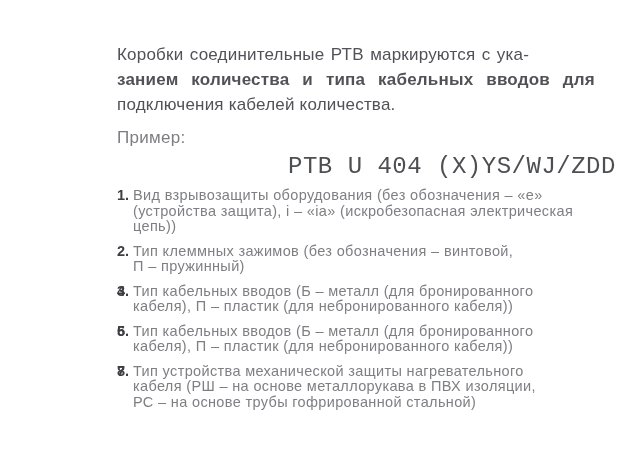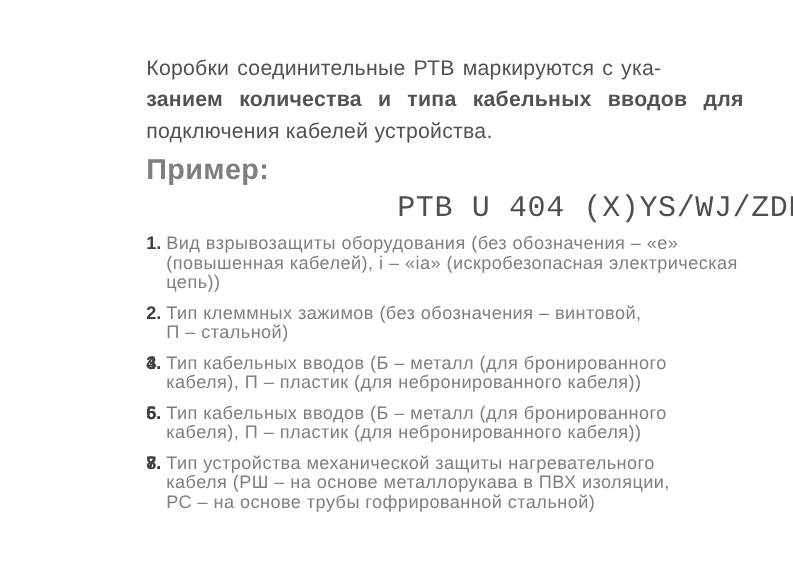--- a/index.html
+++ b/index.html
@@ -9,21 +9,21 @@
 
   
   .intro { width:404px; font-size:17px; line-height:25px; color:var(--intro-text);
            letter-spacing:0.2px;margin-top:32px; }
   .intro-line { white-space:nowrap; }
   .intro-line:nth-child(1) { word-spacing:1.5px; }
   .intro-line:nth-child(2) { word-spacing:8px;font-weight:bold; }
 
   
   .example-row { margin-top:5px; height:30px; display:flex; align-items:baseline; }
-  .example-label { font-size:23px; font-weight:bold; color:var(--label-text);
+  .example-label { font-size:17px; font-weight:normal; color:var(--label-text);
                    letter-spacing:0.3px; margin-right:13px; flex:none; }
   .formula { font-size:24px; color:var(--formula-text); letter-spacing:0.5px;
              line-height:30px; white-space:pre;font-family:Liberation Mono, monospace; }
   .seg { position:relative; display:inline-block; white-space:pre; }
 
   
   .legend { margin-top:36px; list-style:none; font-size:14.5px; line-height:15.5px;
             letter-spacing:0.35px; color:var(--legend-text); }
   .legend li { position:relative; padding-left:16px; margin-bottom:9px; }
   .legend .num { position:absolute; left:0; top:0; font-weight:bold;
@@ -31,36 +31,36 @@
   .legend .txt { white-space:pre-line; }
 </style>
 </head>
 <body>
 
 <div class="page">
 
   <div class="intro">
     <div class="intro-line">Коробки соединительные РТВ маркируются с ука-</div>
     <div class="intro-line">занием количества и типа кабельных вводов для</div>
-    <div class="intro-line">подключения кабелей устройства.</div>
+    <div class="intro-line">подключения кабелей количества.</div>
   </div>
 
   <div class="example-row">
     <span class="example-label">Пример:</span>
     <span class="formula">
       <span class="seg">PTB </span><span class="seg">U</span><span class="seg"> 404 (</span><span class="seg">X</span><span class="seg">)</span><span class="seg">Y</span><span class="seg">S</span><span class="seg">/</span><span class="seg">W</span><span class="seg">J</span><span class="seg">/</span><span class="seg">Z</span><span class="seg">DD</span>
     </span>
   </div>
 
   <ol class="legend">
     <li><span class="num">1.</span><span class="txt">Вид взрывозащиты оборудования (без обозначения – «е»
-(повышенная кабелей), i – «ia» (искробезопасная электрическая
+(устройства защита), i – «ia» (искробезопасная электрическая
 цепь))</span></li>
     <li><span class="num">2.</span><span class="txt">Тип клеммных зажимов (без обозначения – винтовой,
-П – стальной)</span></li>
+П – пружинный)</span></li>
     <li><span class="num">3.</span></li>
     <li><span class="num">4.</span><span class="txt">Тип кабельных вводов (Б – металл (для бронированного
 кабеля), П – пластик (для небронированного кабеля))</span></li>
     <li><span class="num">5.</span></li>
     <li><span class="num">6.</span><span class="txt">Тип кабельных вводов (Б – металл (для бронированного
 кабеля), П – пластик (для небронированного кабеля))</span></li>
     <li><span class="num">7.</span></li>
     <li><span class="num">8.</span><span class="txt">Тип устройства механической защиты нагревательного
 кабеля (РШ – на основе металлорукава в ПВХ изоляции,
 РС – на основе трубы гофрированной стальной)</span></li>

